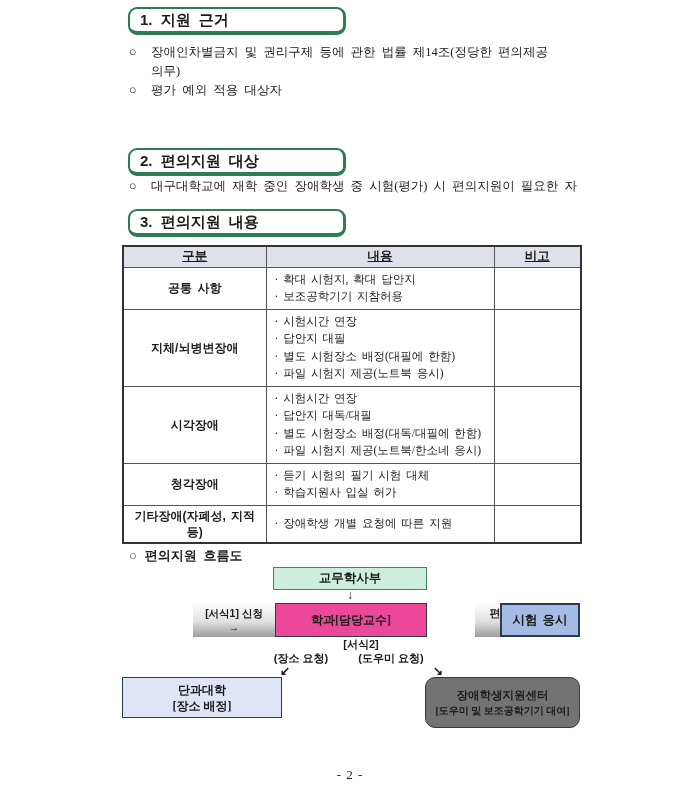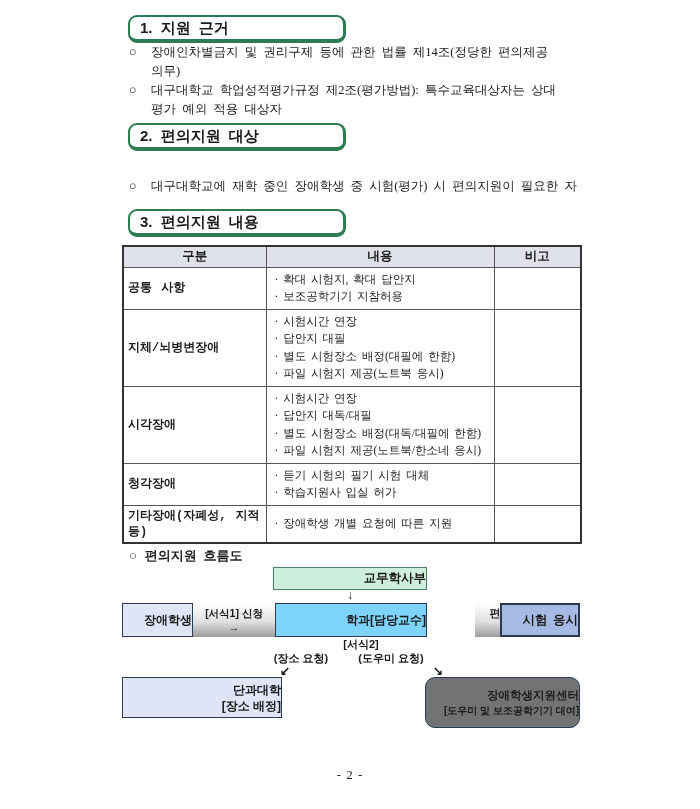--- a/index.html
+++ b/index.html
@@ -8,62 +8,62 @@
 
   
   .sec-header {
     position:absolute; left:128px; width:218px; height:28px;
     border:2px solid #2e7d52; border-bottom-width:4px; border-right-width:3px;
     border-radius:9px; box-sizing:border-box;
     display:flex; align-items:center; padding-left:10px;
     font-family:"Liberation Sans", sans-serif; font-weight:bold; font-size:15px;
     word-spacing:4px; background:#fff;
   }
-  #sec1 { top:7px;margin-top:8px; } #sec2 { top:123px; } #sec3 { top:209px; }
+  #sec1 { top:7px; } #sec2 { top:148px; } #sec3 { top:209px; }
 
   .bullets { position:absolute; font-size:12.5px; word-spacing:3px; line-height:19px; }
   #bullets1 { left:129px; top:43px; width:462px; }
   #bullets2 { left:129px; top:177px; width:470px; }
   .bullet { display:flex; }
   .bullet .marker { width:22px; flex:0 0 22px; }
   .bullet .btext { flex:1; }
 
   
   table.support-table {
     position:absolute; left:122px; top:245px; width:458px;
     border-collapse:collapse; table-layout:fixed;
     border:2px solid #333;
   }
   .support-table th, .support-table td { border:1px solid #555; box-sizing:border-box; }
   .support-table th {
     background:#dfe1ea; font-family:"Liberation Sans", sans-serif;
-    font-size:12.5px; font-weight:bold; height:21px; padding:1px; text-align:center;
+    font-size:12.5px; font-weight:bold; height:21px; padding:1px; text-align:center;text-decoration:underline;
   }
   td.cat {
-    text-align:left; vertical-align:middle;
-    font-family:Liberation Mono, monospace; font-weight:bold; font-size:12px;
+    text-align:center; vertical-align:middle;
+    font-family:Liberation Sans, sans-serif; font-weight:bold; font-size:12px;
     padding:2px 4px; word-spacing:2px; line-height:16px;
   }
   td.items { font-size:11.5px; line-height:17.5px; padding:3px 4px 3px 8px; word-spacing:2px; vertical-align:middle; }
   td.note { width:87px; }
   col.c1 { width:143px; } col.c2 { width:228px; } col.c3 { width:87px; }
 
   
   .flow-title { position:absolute; left:129px; top:547px; font-family:"Liberation Sans", sans-serif; font-weight:bold; font-size:13px; word-spacing:3px; }
   .flow-title .marker { font-weight:normal; margin-right:8px; }
   .flow { position:absolute; left:122px; top:565px; width:458px; height:158px; }
   .fbox {
     position:absolute; box-sizing:border-box; display:flex; flex-direction:column;
-    align-items:flex-end; justify-content:center;
-    font-family:Liberation Sans, sans-serif; font-weight:bold;
+    align-items:center; justify-content:center;
+    font-family:Liberation Serif, serif; font-weight:bold;
     border:1px solid #2b3a55; text-align:center;
   }
   #fb-top    { left:151px; top:2px;   width:154px; height:23px; background:#cdeedd; border-color:#4d7f68; font-size:12.5px; }
   #fb-student{ left:0;     top:38px;  width:71px;  height:34px; background:#dfe4f6; font-size:12px; }
-  #fb-dept   { left:153px; top:38px;  width:152px; height:34px; background:#7dd3fc; font-size:12px; }
+  #fb-dept   { left:153px; top:38px;  width:152px; height:34px; background:#ec4899; font-size:12px; }
   #fb-exam   { left:378px; top:38px;  width:80px;  height:34px; background:#a6bbe4; border-width:2px; font-size:12.5px; word-spacing:2px; }
   #fb-college{ left:0;     top:112px; width:160px; height:41px; background:#dfe4f6; font-size:12px; line-height:16px; }
   #fb-center { left:303px; top:112px; width:155px; height:51px; background:#737373; font-size:11.5px; line-height:15px;border-radius:10px; }
   #fb-center .sub { font-size:10px; }
   .strip {
     position:absolute; top:38px; height:34px;
     background:linear-gradient(to bottom, #ffffff 0%, #e0e0e0 55%, #9c9c9c 100%);
     display:flex; flex-direction:column; align-items:center; justify-content:center;
     font-family:"Liberation Sans", sans-serif; font-weight:bold; font-size:10.5px; line-height:14px; text-align:center;
   }
@@ -92,21 +92,20 @@
     <div class="bullet">
       <span class="marker">○</span>
       <div class="btext">
         <div>장애인차별금지 및 권리구제 등에 관한 법률 제14조(정당한 편의제공</div>
         <div>의무)</div>
       </div>
     </div>
     <div class="bullet">
       <span class="marker">○</span>
       <div class="btext">
-        <div>대구대학교 학업성적평가규정 제2조(평가방법): 특수교육대상자는 상대</div>
         <div>평가 예외 적용 대상자</div>
       </div>
     </div>
   </div>
 
   <div class="sec-header" id="sec2">
     <span>2. 편의지원 대상</span>
   </div>
   <div class="bullets" id="bullets2">
     <div class="bullet">
@@ -182,23 +181,20 @@
   <div class="flow-title">
     <span class="marker">○</span><span>편의지원 흐름도</span>
   </div>
 
   <div class="flow">
     <div class="fbox" id="fb-top">
       <span>교무학사부</span>
     </div>
     <div id="down-arrow">↓</div>
 
-    <div class="fbox" id="fb-student">
-      <span>장애학생</span>
-    </div>
     <div class="strip" id="strip1">
       <div>[서식1] 신청</div>
       <div>→</div>
     </div>
     <div class="fbox" id="fb-dept">
       <span>학과[담당교수]</span>
     </div>
     <div class="strip" id="strip2">
       <div>편의지원</div>
       <div>→</div>

